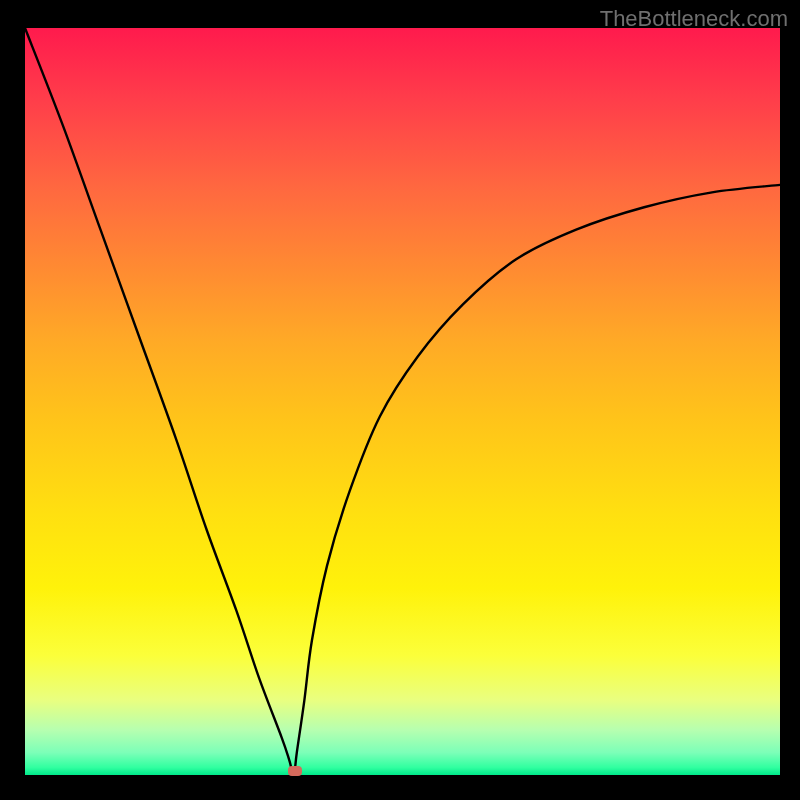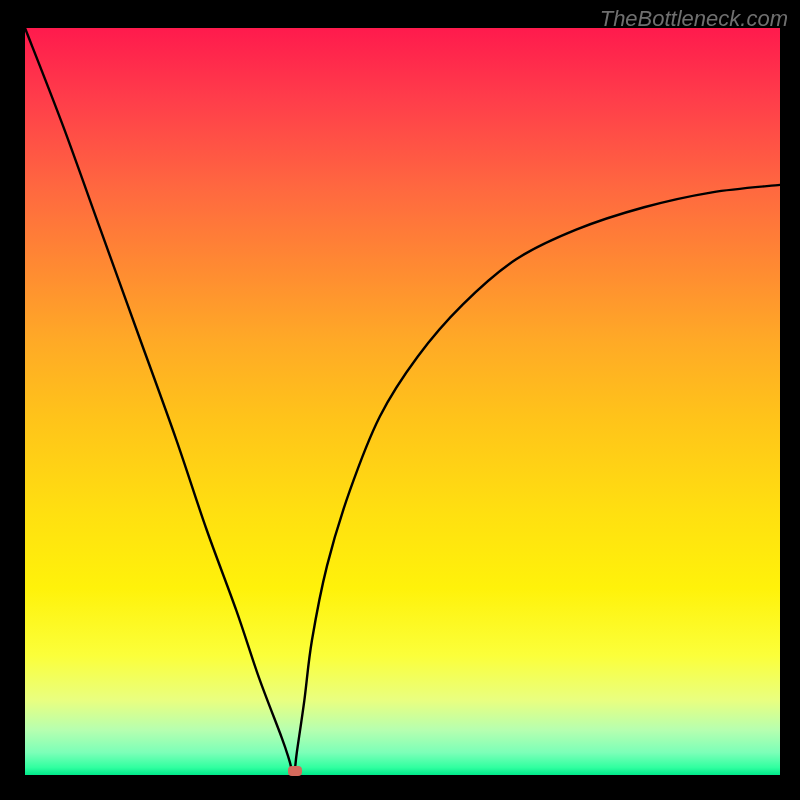--- a/index.html
+++ b/index.html
@@ -11,21 +11,20 @@
     overflow: hidden;
     font-family: Arial, Helvetica, sans-serif;
   }
   .watermark {
     position: absolute;
     top: 6px;
     right: 12px;
     color: #6f6f6f;
     font-size: 22px;
     z-index: 10;
-    font-style: italic;
   }
   .plot {
     position: absolute;
     left: 25px;
     top: 28px;
     width: 755px;
     height: 747px;
     background: linear-gradient(to bottom,
       #ff1a4d 0%,
       #ff3f4a 10%,

